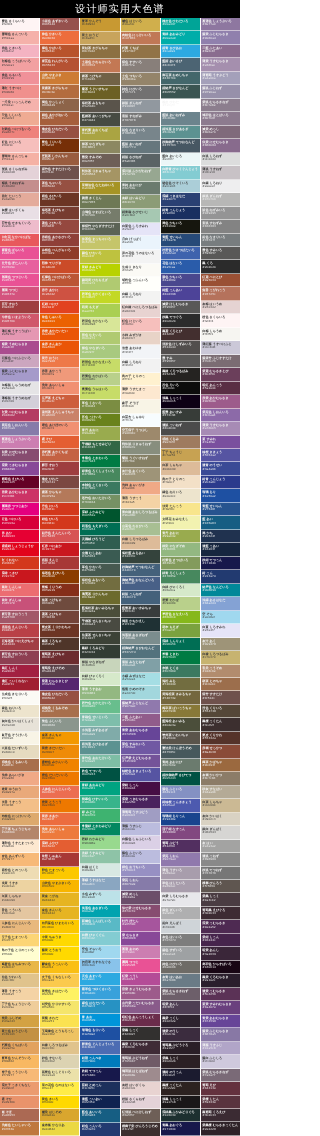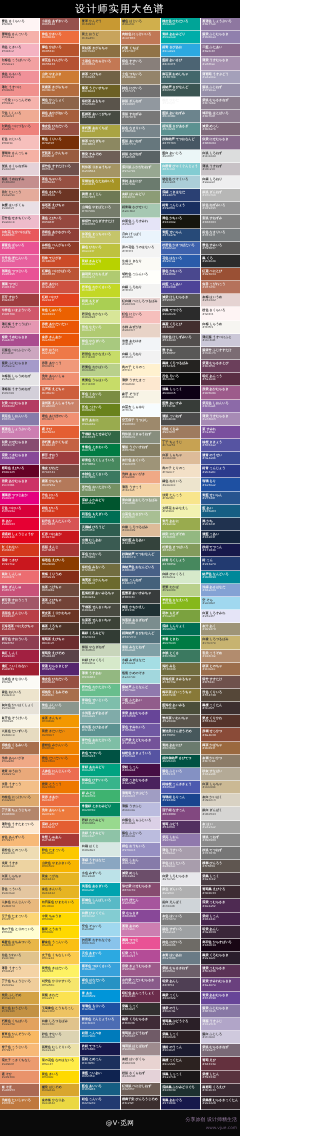--- a/index.html
+++ b/index.html
@@ -2105,21 +2105,14 @@
           <span class="sw-name">黒葡萄 くろえび</span>
           <span class="sw-hex">#3b2b33</span>
         </div>
         <div class="swatch dark" title="紫黒檀 むらさきこくたん #2e2228" style="background: rgb(46, 34, 40);">
           <span class="sw-name">紫黒檀 むらさきこくたん</span>
           <span class="sw-hex">#2e2228</span>
         </div>
       </div>
     </div>
 
-  <div class="footer">
-    <div class="footer-mark">@V·觅网</div>
-    <div class="footer-right">
-      <span class="footer-tag">分享原创 设计师精生活</span>
-      <span class="footer-url">www.vjue.com</span>
-    </div>
-  </div>
 
 </div>
 
 </body></html>

